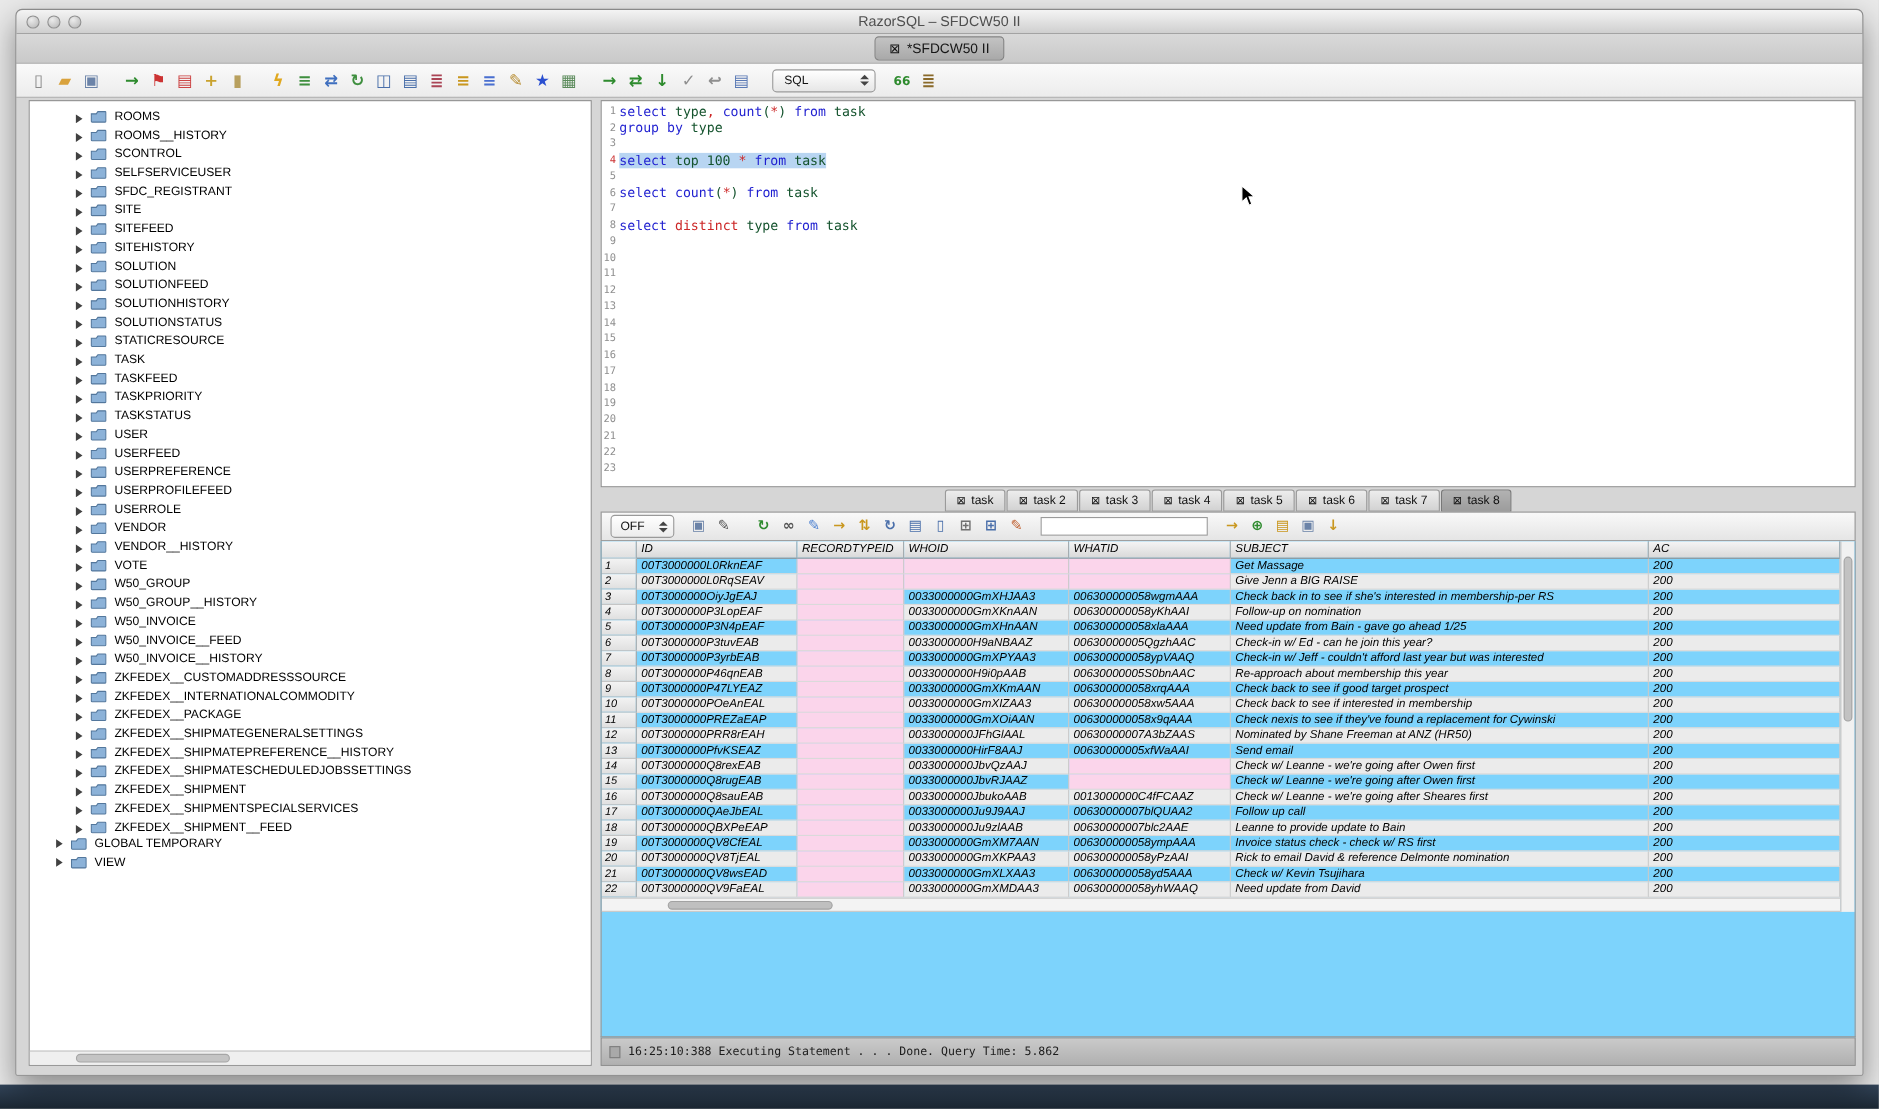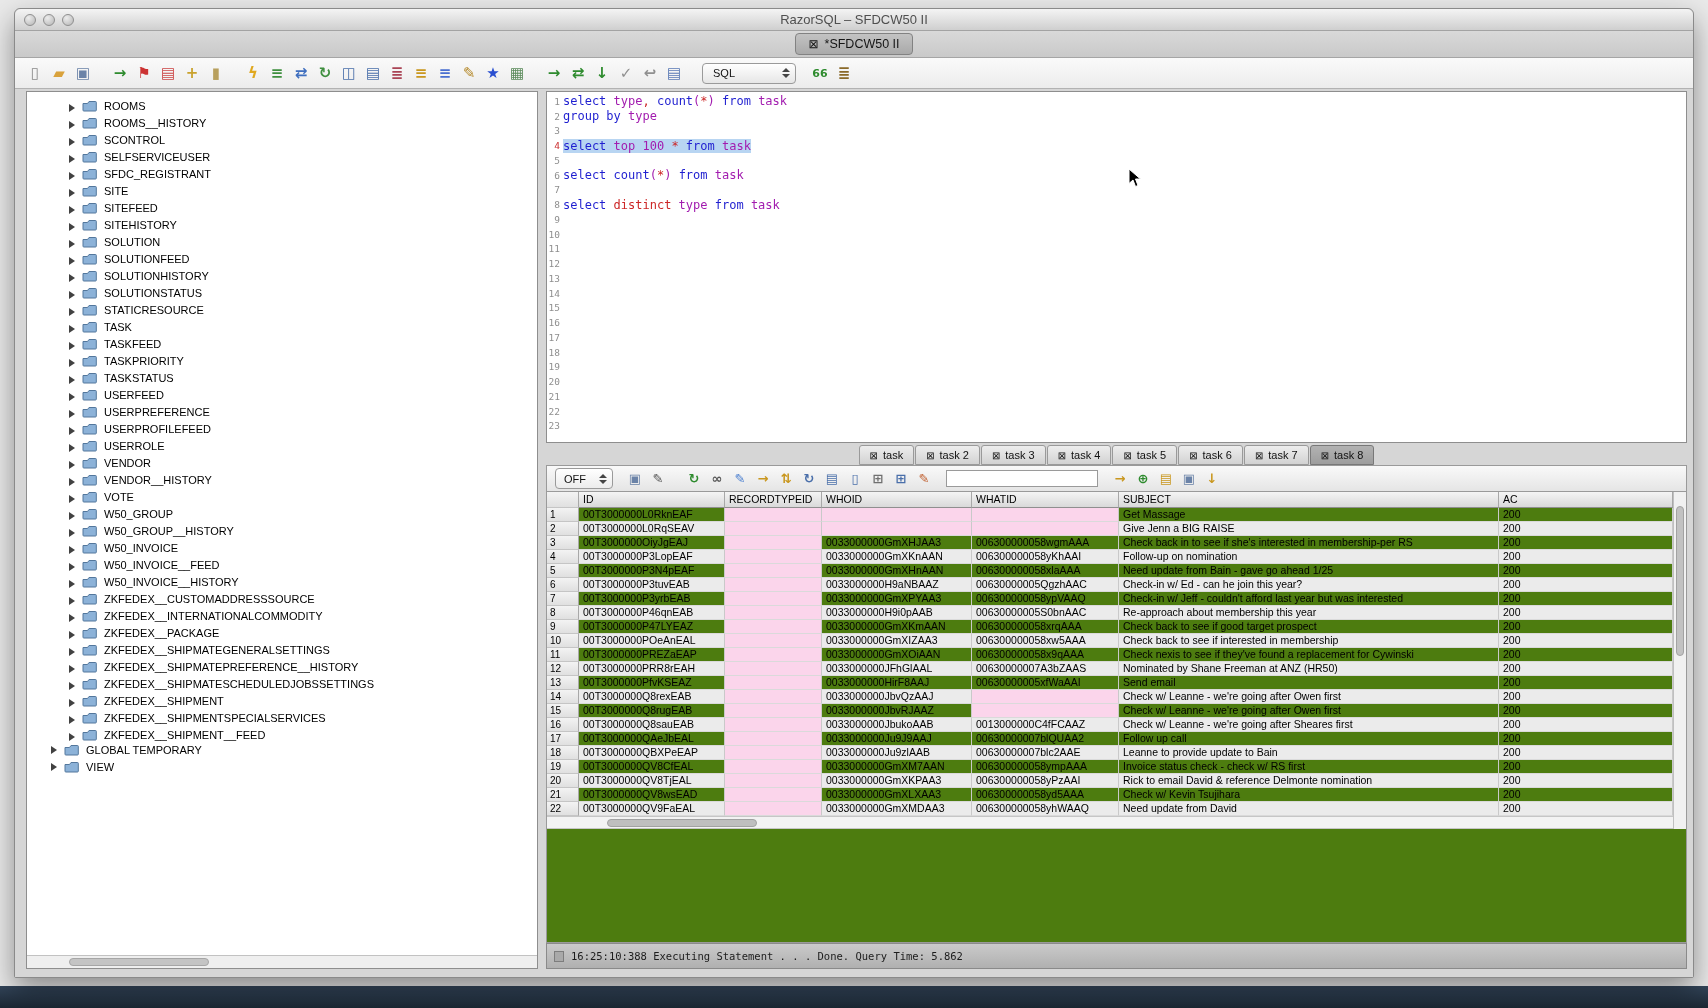--- a/index.html
+++ b/index.html
@@ -117,21 +117,21 @@
   .code-line { display:flex; height:14.75px; align-items:center; font-family:"DejaVu Sans Mono", monospace; }
   .lnum {
     width:16px; flex:0 0 16px; text-align:right; padding-right:3px;
     font-size:9.5px; color:#8f8f8f;
   }
   .lnum.hl { color:#cc3333; }
   .code-text { font-size:12px; white-space:pre; }
   .code-text.selected { background:#b8d5f2; }
   .tk-k { color:#1f1fd0; }
   .tk-l { color:#cc2626; }
-  .tk-p { color:#a21caf; }
+  .tk-p { color:#14532d; }
   
   .editor-statusbar {
     height:17px; flex:0 0 17px; margin:6px 0 4px 0;
     background:linear-gradient(#d9d9d9,#bcbcbc);
     border:1px solid #8a8a8a;
     display:flex; align-items:center; justify-content:center; gap:17px;
     font-size:10px; color:#1a1a1a;
   }
   
   .rtabs-row { height:22px; flex:0 0 22px; display:flex; align-items:flex-end; justify-content:center; gap:1px; }
@@ -154,22 +154,22 @@
   .results-toolbar .tb-icon { width:18px; height:18px; font-size:13px; }
   .dropdown.small { margin-left:0; width:58px; padding-left:8px; background:linear-gradient(#fff,#ececec); }
   .filter-input {
     width:152px; height:17px; margin-left:8px;
     border:1px solid #9a9a9a; background:#fff;
     font-size:11px; padding:0 3px;
   }
   
   .grid-wrap {
     flex:1; min-height:0;
-    background:#4d7c0f; border:1px solid #9a9a9a; border-top:none;
-    position:relative; overflow:hidden;
+    background:#7dd3fc; border:1px solid #9a9a9a; border-top:none;
+    position:relative; overflow:hidden;font-style:italic;
   }
   .grid {
     display:grid;
     grid-template-columns:32px 146px 97px 150px 147px 380px 1fr;
     width:calc(100% - 13px);
     font-size:10.5px;
   }
   .gcell {
     height:14px; line-height:13px;
     padding:0 0 0 4px;
@@ -402,20 +402,27 @@
             <svg width="15" height="12" class="folder-svg">
               <path d="M1,3.5 L5.5,3.5 L7,1.5 L13.5,1.5 A0.8,0.8 0 0 1 14.3,2.3 L14.3,10.2 A0.8,0.8 0 0 1 13.5,11 L1.8,11 A0.8,0.8 0 0 1 1,10.2 Z" fill="#8cb2d8" stroke="#53779c" stroke-width="1"></path>
             </svg>
             <span>TASKSTATUS</span>
           </div>
           <div class="tree-item depth2">
             <span class="tri"></span>
             <svg width="15" height="12" class="folder-svg">
               <path d="M1,3.5 L5.5,3.5 L7,1.5 L13.5,1.5 A0.8,0.8 0 0 1 14.3,2.3 L14.3,10.2 A0.8,0.8 0 0 1 13.5,11 L1.8,11 A0.8,0.8 0 0 1 1,10.2 Z" fill="#8cb2d8" stroke="#53779c" stroke-width="1"></path>
             </svg>
+            <span>USER</span>
+          </div>
+          <div class="tree-item depth2">
+            <span class="tri"></span>
+            <svg width="15" height="12" class="folder-svg">
+              <path d="M1,3.5 L5.5,3.5 L7,1.5 L13.5,1.5 A0.8,0.8 0 0 1 14.3,2.3 L14.3,10.2 A0.8,0.8 0 0 1 13.5,11 L1.8,11 A0.8,0.8 0 0 1 1,10.2 Z" fill="#8cb2d8" stroke="#53779c" stroke-width="1"></path>
+            </svg>
             <span>USERFEED</span>
           </div>
           <div class="tree-item depth2">
             <span class="tri"></span>
             <svg width="15" height="12" class="folder-svg">
               <path d="M1,3.5 L5.5,3.5 L7,1.5 L13.5,1.5 A0.8,0.8 0 0 1 14.3,2.3 L14.3,10.2 A0.8,0.8 0 0 1 13.5,11 L1.8,11 A0.8,0.8 0 0 1 1,10.2 Z" fill="#8cb2d8" stroke="#53779c" stroke-width="1"></path>
             </svg>
             <span>USERPREFERENCE</span>
           </div>
           <div class="tree-item depth2">

